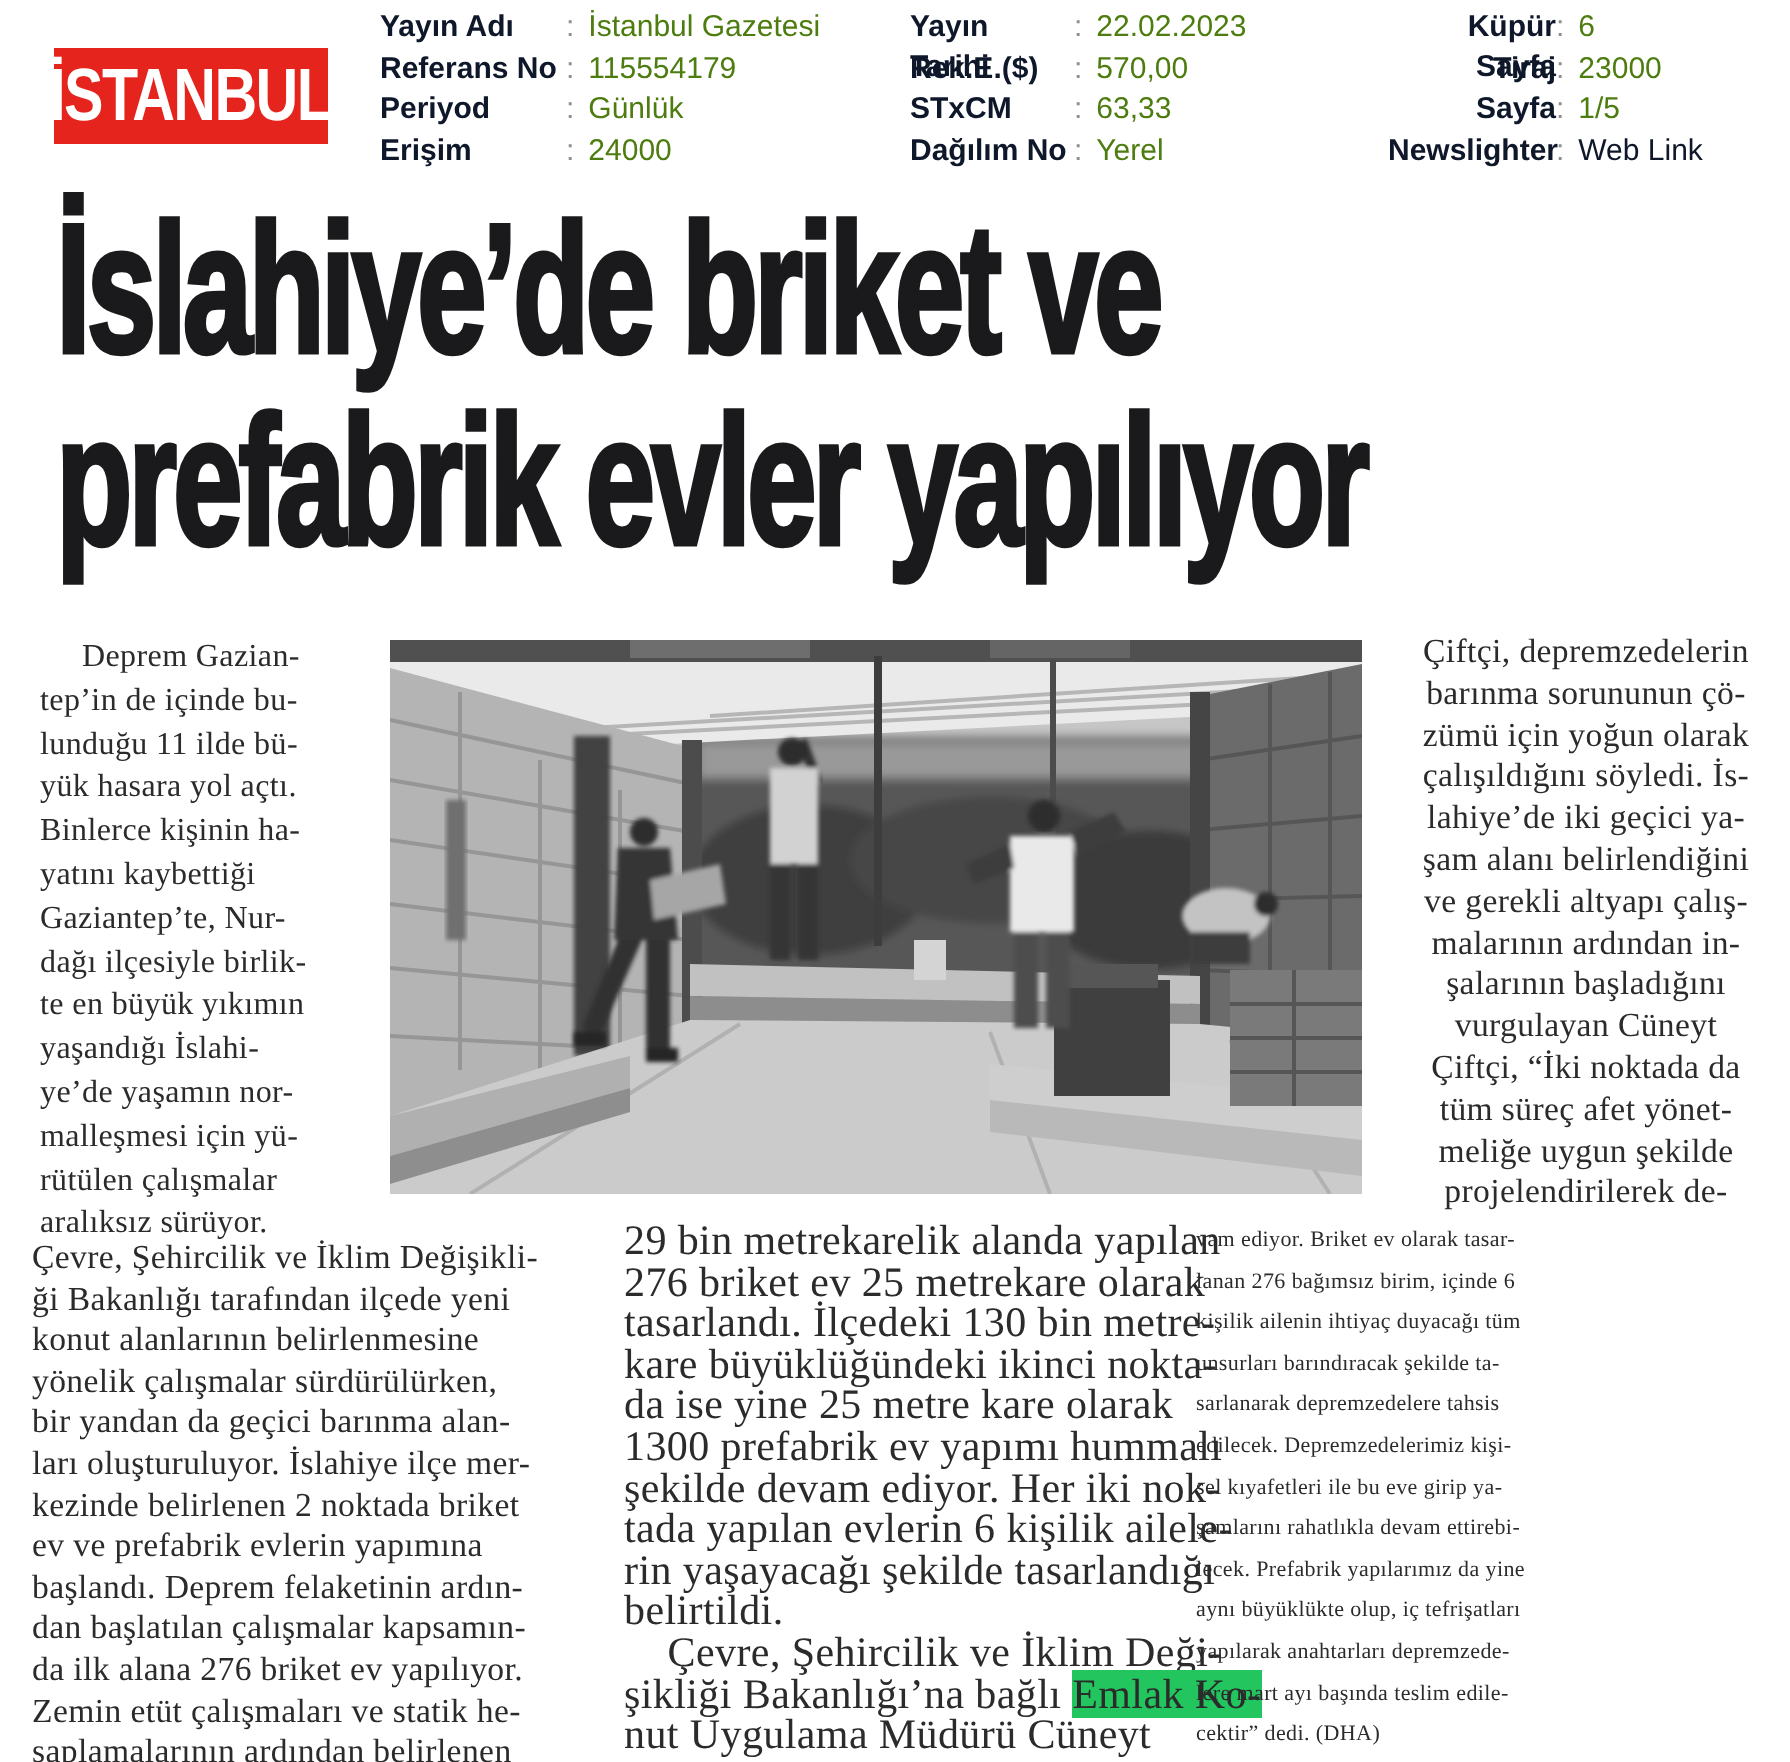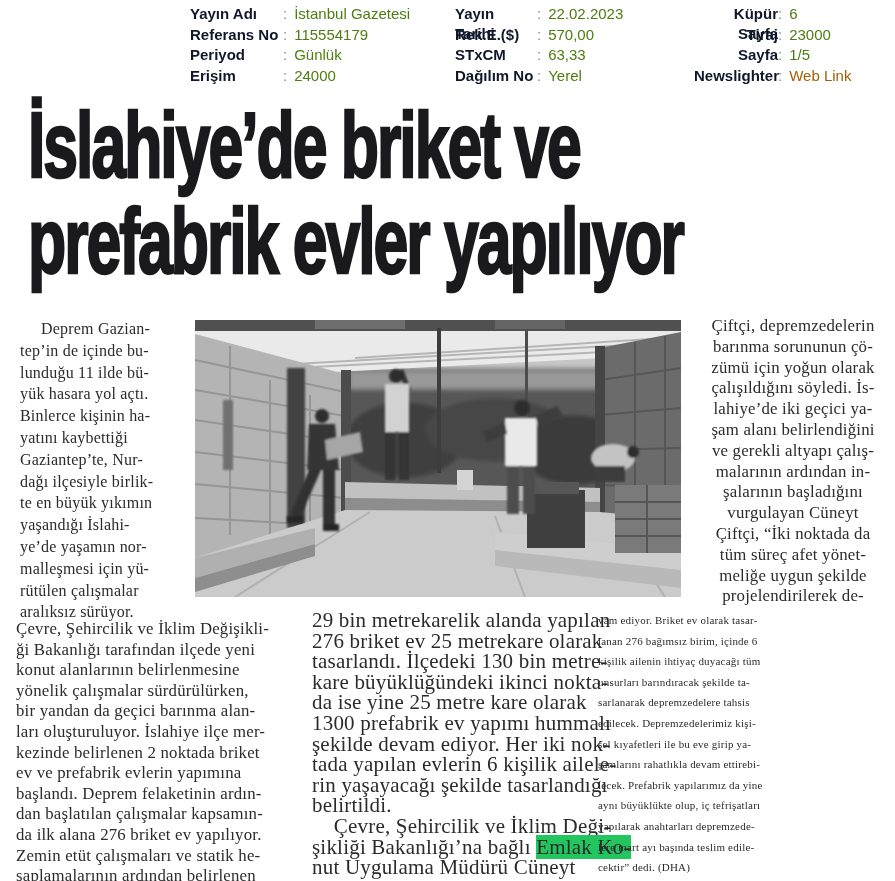--- a/index.html
+++ b/index.html
@@ -22,21 +22,21 @@
   .meta-col-1 { left:190px; }
   .meta-col-2 { left:455px; }
   .meta-col-3 { left:694px; }
   .meta-row { display:flex; height:20.5px; font-size:15px; line-height:20px; }
   .meta-label { font-weight:bold; color:#0f172a; }
   .meta-col-1 .meta-label { width:93px; }
   .meta-col-2 .meta-label { width:82px; }
   .meta-col-3 .meta-label { width:84px;text-align:right; }
   .meta-sep { color:#8e8e8e; margin-right:7px; }
   .meta-value { color:#4d7c0f; }
-  .weblink { color:#a16207; cursor:pointer; }
+  .weblink { color:#0f172a; cursor:pointer; }
 
   
   .headline { position:absolute; left:28px; top:97px; color:#1a1a1c; }
   .headline-line {
     font-weight:bold; font-size:92px; line-height:96px; letter-spacing:-3px;
     transform:scaleX(0.68); transform-origin:0 0; white-space:nowrap;
     -webkit-text-stroke:2.5px currentColor;
     font-family:"Liberation Sans", sans-serif;
   }
 
@@ -57,20 +57,23 @@
     position:absolute; left:195px; top:320px; width:486px; height:277px;
     background:#c9c9c7; overflow:hidden;
   }
   .photo svg { display:block; filter:grayscale(1) contrast(0.96); }
 </style>
 </head>
 <body>
 
 <div class="page">
 
+  <div class="logo">
+    <span class="logo-text">İSTANBUL</span>
+  </div>
 
   <div class="meta-col meta-col-1">
     <div class="meta-row">
       <span class="meta-label">Yayın Adı</span>
         <span class="meta-sep">:</span>
         <span class="meta-value">İstanbul Gazetesi</span>
     </div>
     <div class="meta-row">
       <span class="meta-label">Referans No</span>
         <span class="meta-sep">:</span>

